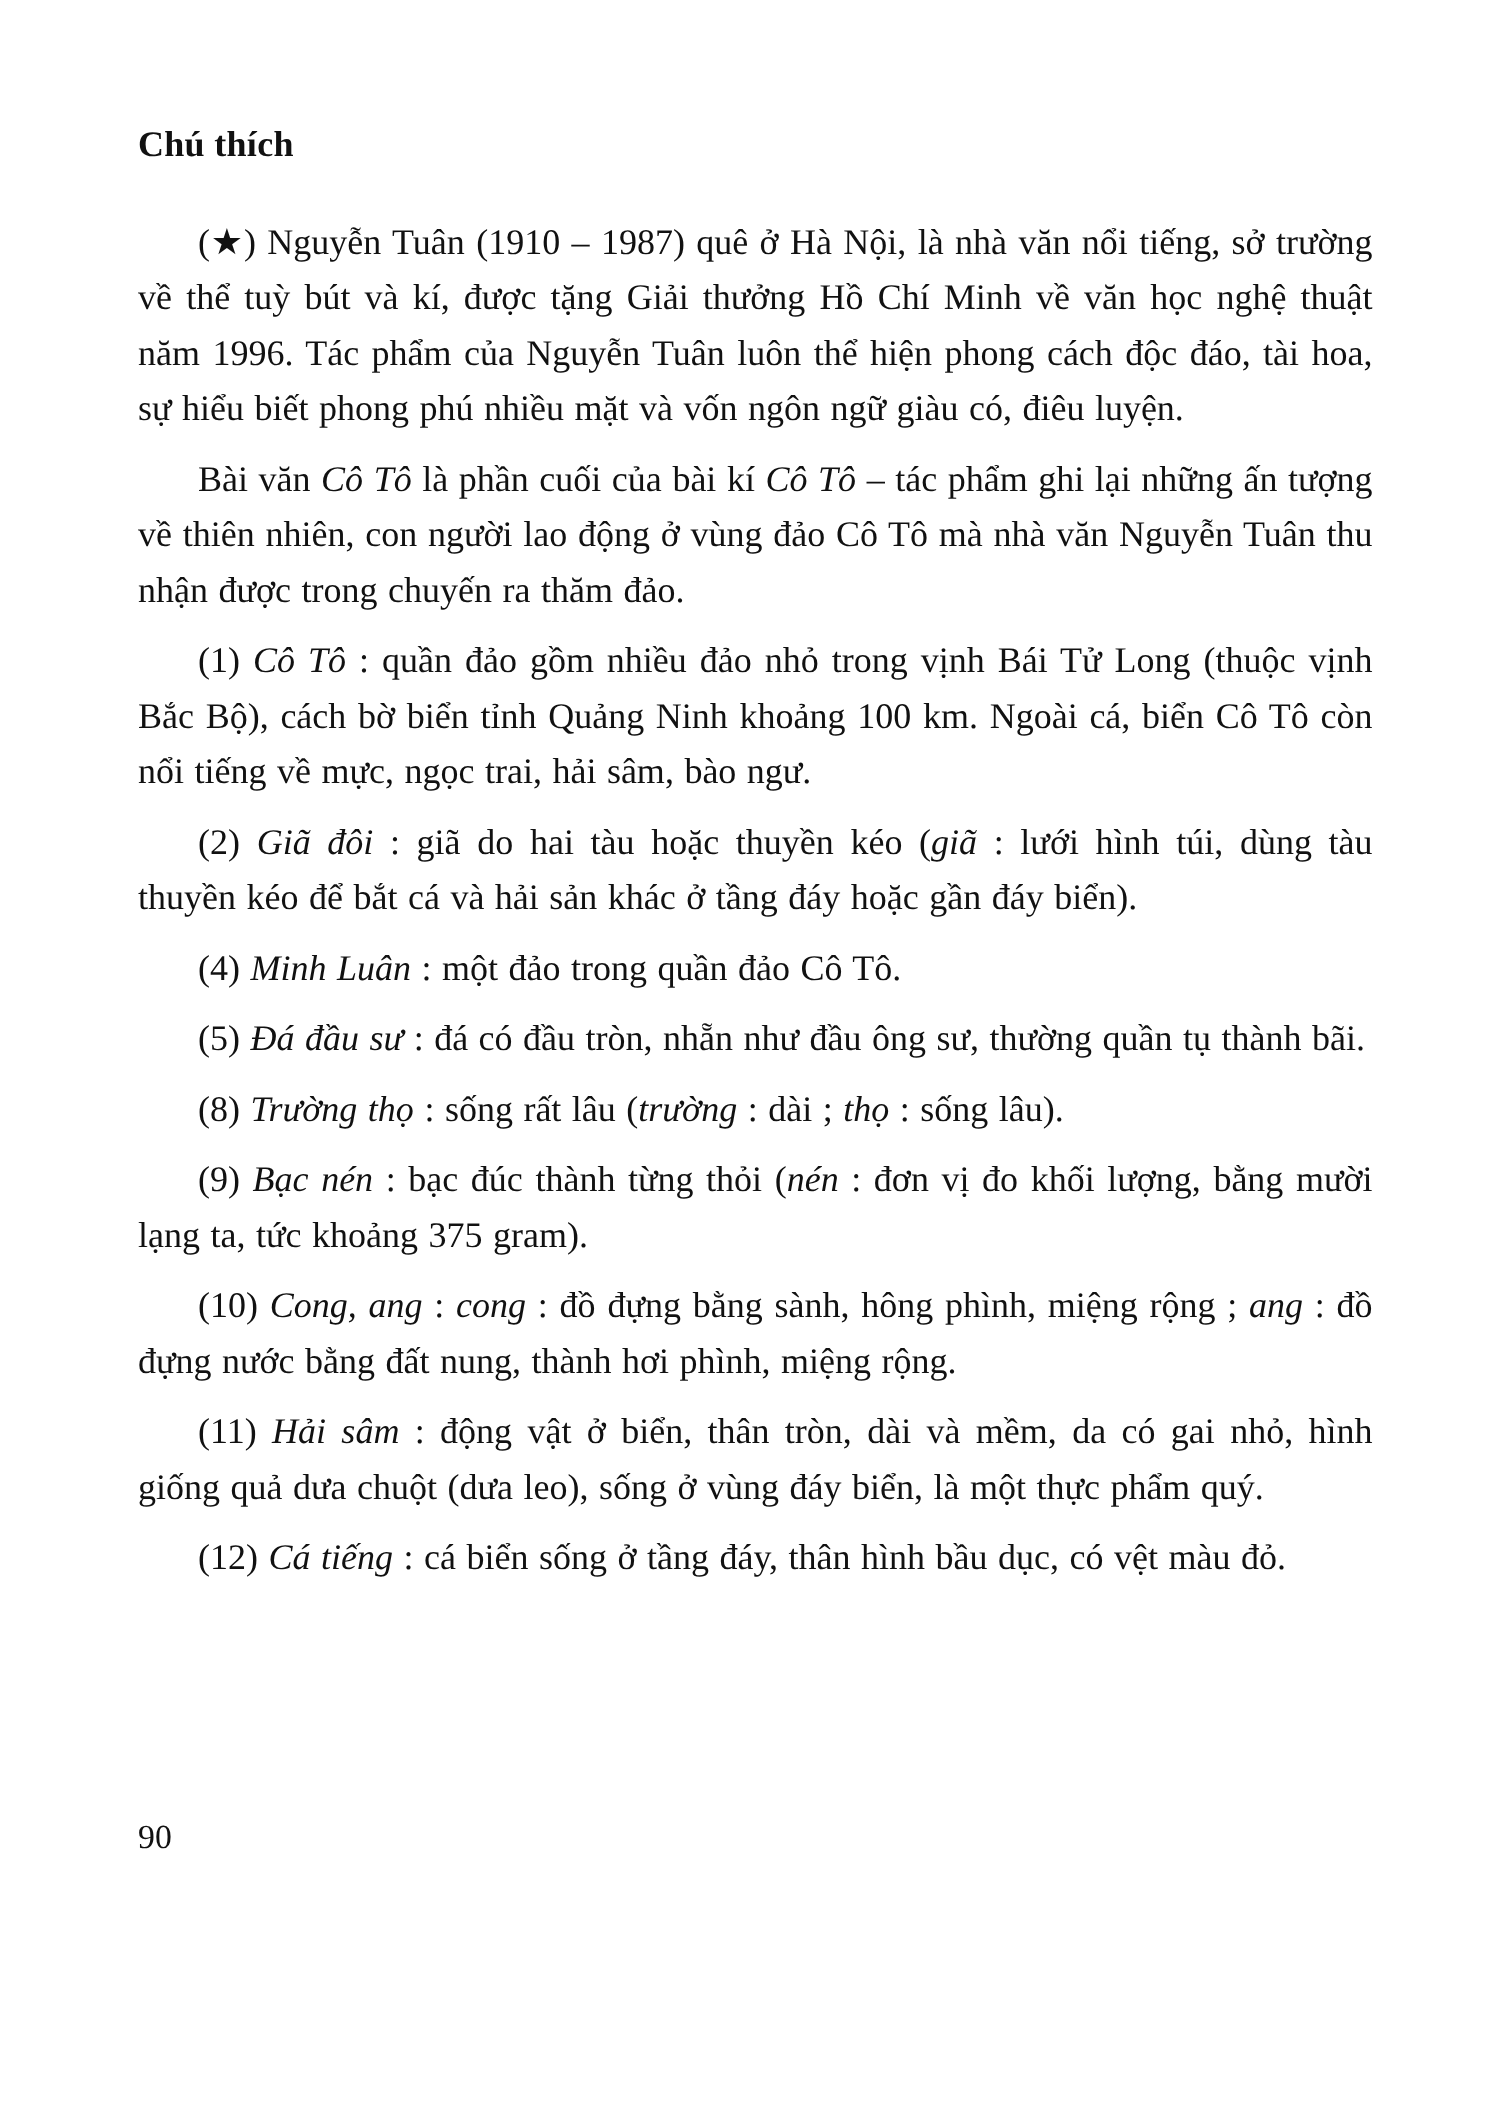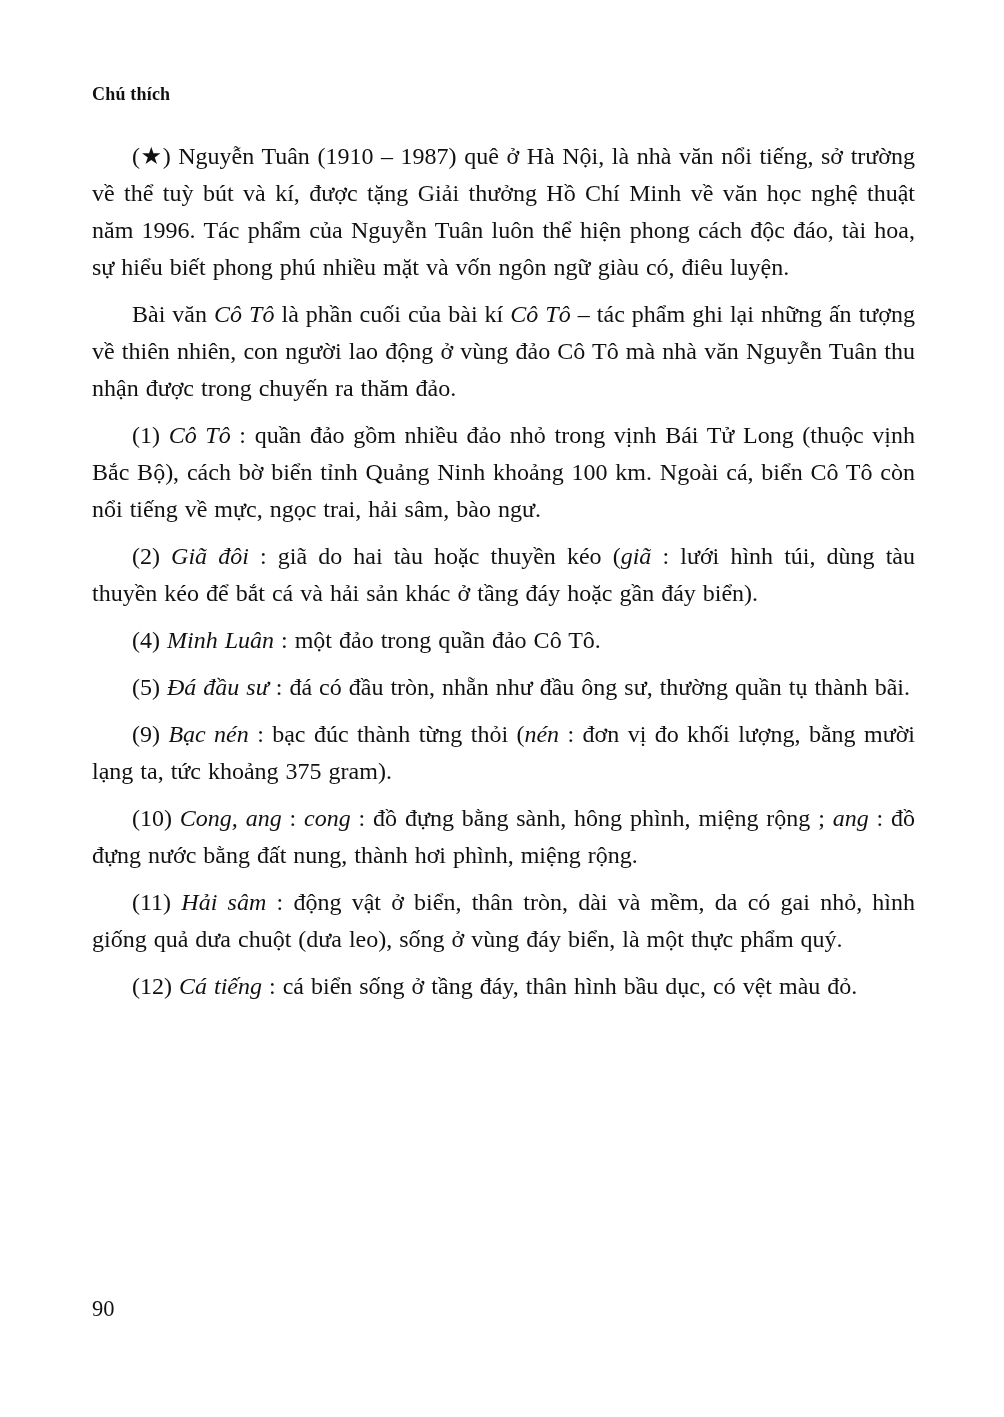--- a/index.html
+++ b/index.html
@@ -8,55 +8,56 @@
     position: relative;
     width: 1004px;
     height: 1417px;
     background: #ffffff;
     color: #111111;
     font-family: "Liberation Serif", "DejaVu Serif", serif;
     padding: 84px 89px 0 92px;
     overflow: hidden;
   }
   .heading {
-    font-size: 18px;
+    font-size: 24px;
     font-weight: bold;
     letter-spacing: 0.2px;
     margin-bottom: 33px;
   }
   .content { width: 100%; }
   .para {
     font-size: 24px;
     line-height: 37px;
     text-align: justify;
     text-indent: 40px;
     margin-bottom: 10px;
     word-spacing: 1px;
   }
   .para i { }
   .page-number {
     position: absolute;
     left: 92px;
-    top: 1296px;
+    top: 1212px;
     font-size: 22.5px;
   }
 </style>
 </head>
 <body>
 
 <div class="page">
   <h1 class="heading">Chú thích</h1>
 
   <div class="content" id="paragraphs">
       <p class="para">(★) Nguyễn Tuân (1910 – 1987) quê ở Hà Nội, là nhà văn nổi tiếng, sở trường về thể tuỳ bút và kí, được tặng Giải thưởng Hồ Chí Minh về văn học nghệ thuật năm 1996. Tác phẩm của Nguyễn Tuân luôn thể hiện phong cách độc đáo, tài hoa, sự hiểu biết phong phú nhiều mặt và vốn ngôn ngữ giàu có, điêu luyện.</p>
       <p class="para">Bài văn <i>Cô Tô</i> là phần cuối của bài kí <i>Cô Tô</i> – tác phẩm ghi lại những ấn tượng về thiên nhiên, con người lao động ở vùng đảo Cô Tô mà nhà văn Nguyễn Tuân thu nhận được trong chuyến ra thăm đảo.</p>
       <p class="para">(1) <i>Cô Tô</i> : quần đảo gồm nhiều đảo nhỏ trong vịnh Bái Tử Long (thuộc vịnh Bắc Bộ), cách bờ biển tỉnh Quảng Ninh khoảng 100 km. Ngoài cá, biển Cô Tô còn nổi tiếng về mực, ngọc trai, hải sâm, bào ngư.</p>
       <p class="para">(2) <i>Giã đôi</i> : giã do hai tàu hoặc thuyền kéo (<i>giã</i> : lưới hình túi, dùng tàu thuyền kéo để bắt cá và hải sản khác ở tầng đáy hoặc gần đáy biển).</p>
       <p class="para">(4) <i>Minh Luân</i> : một đảo trong quần đảo Cô Tô.</p>
       <p class="para">(5) <i>Đá đầu sư</i> : đá có đầu tròn, nhẵn như đầu ông sư, thường quần tụ thành bãi.</p>
+      <p class="para">(8) <i>Trường thọ</i> : sống rất lâu (<i>trường</i> : dài ; <i>thọ</i> : sống lâu).</p>
       <p class="para">(9) <i>Bạc nén</i> : bạc đúc thành từng thỏi (<i>nén</i> : đơn vị đo khối lượng, bằng mười lạng ta, tức khoảng 375 gram).</p>
       <p class="para">(10) <i>Cong, ang</i> : <i>cong</i> : đồ đựng bằng sành, hông phình, miệng rộng ; <i>ang</i> : đồ đựng nước bằng đất nung, thành hơi phình, miệng rộng.</p>
       <p class="para">(11) <i>Hải sâm</i> : động vật ở biển, thân tròn, dài và mềm, da có gai nhỏ, hình giống quả dưa chuột (dưa leo), sống ở vùng đáy biển, là một thực phẩm quý.</p>
       <p class="para">(12) <i>Cá tiếng</i> : cá biển sống ở tầng đáy, thân hình bầu dục, có vệt màu đỏ.</p>
     </div>
 
   <div class="page-number">90</div>
 </div>
 
 </body></html>

